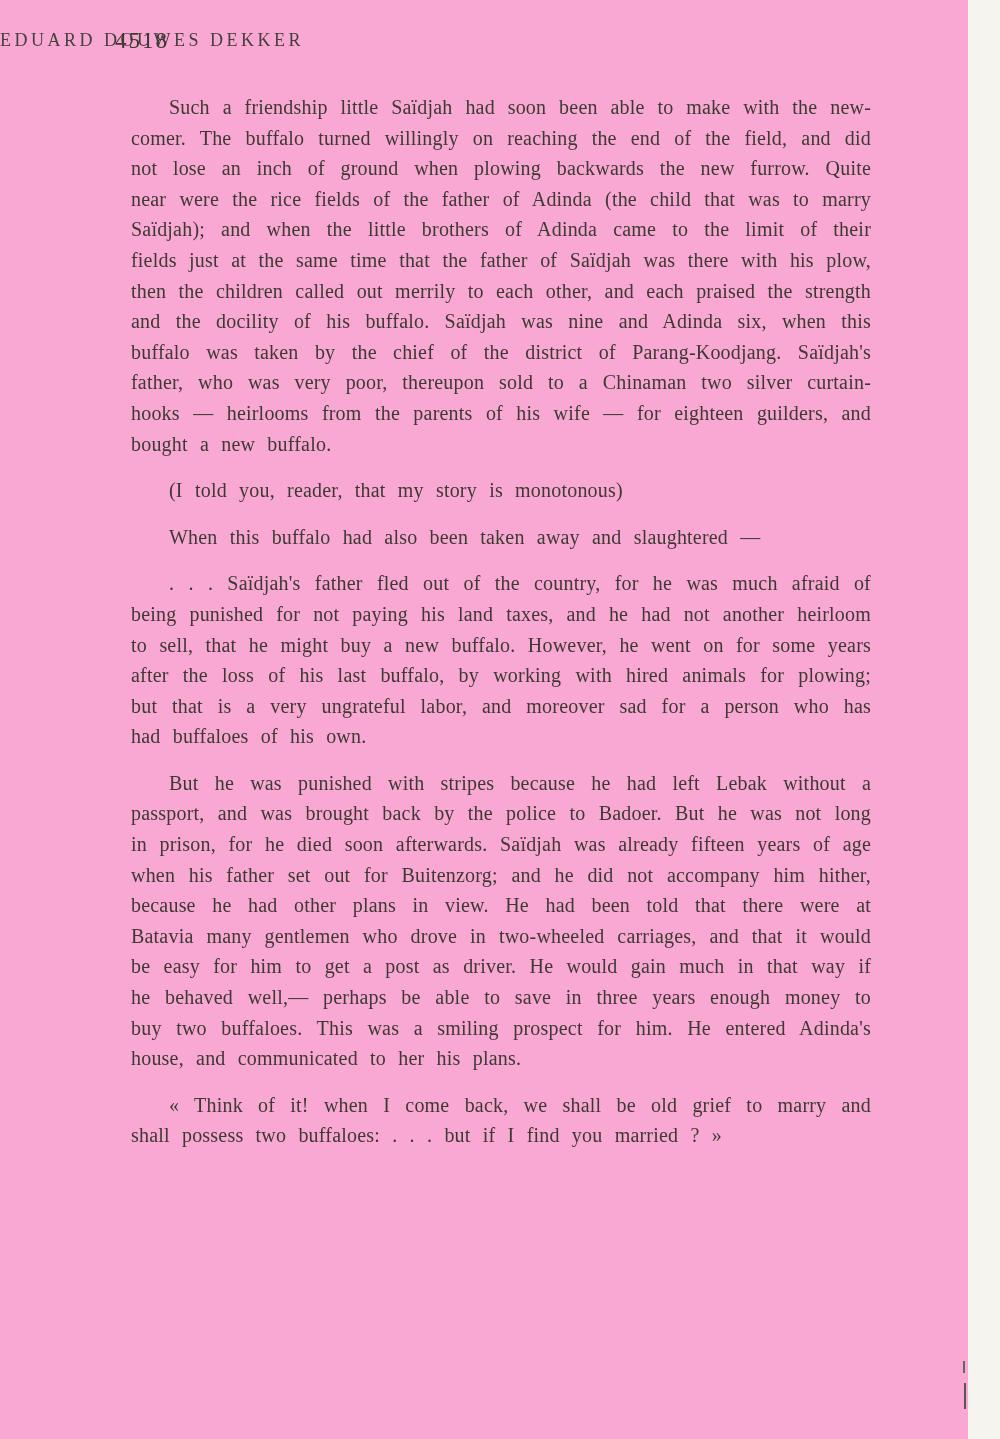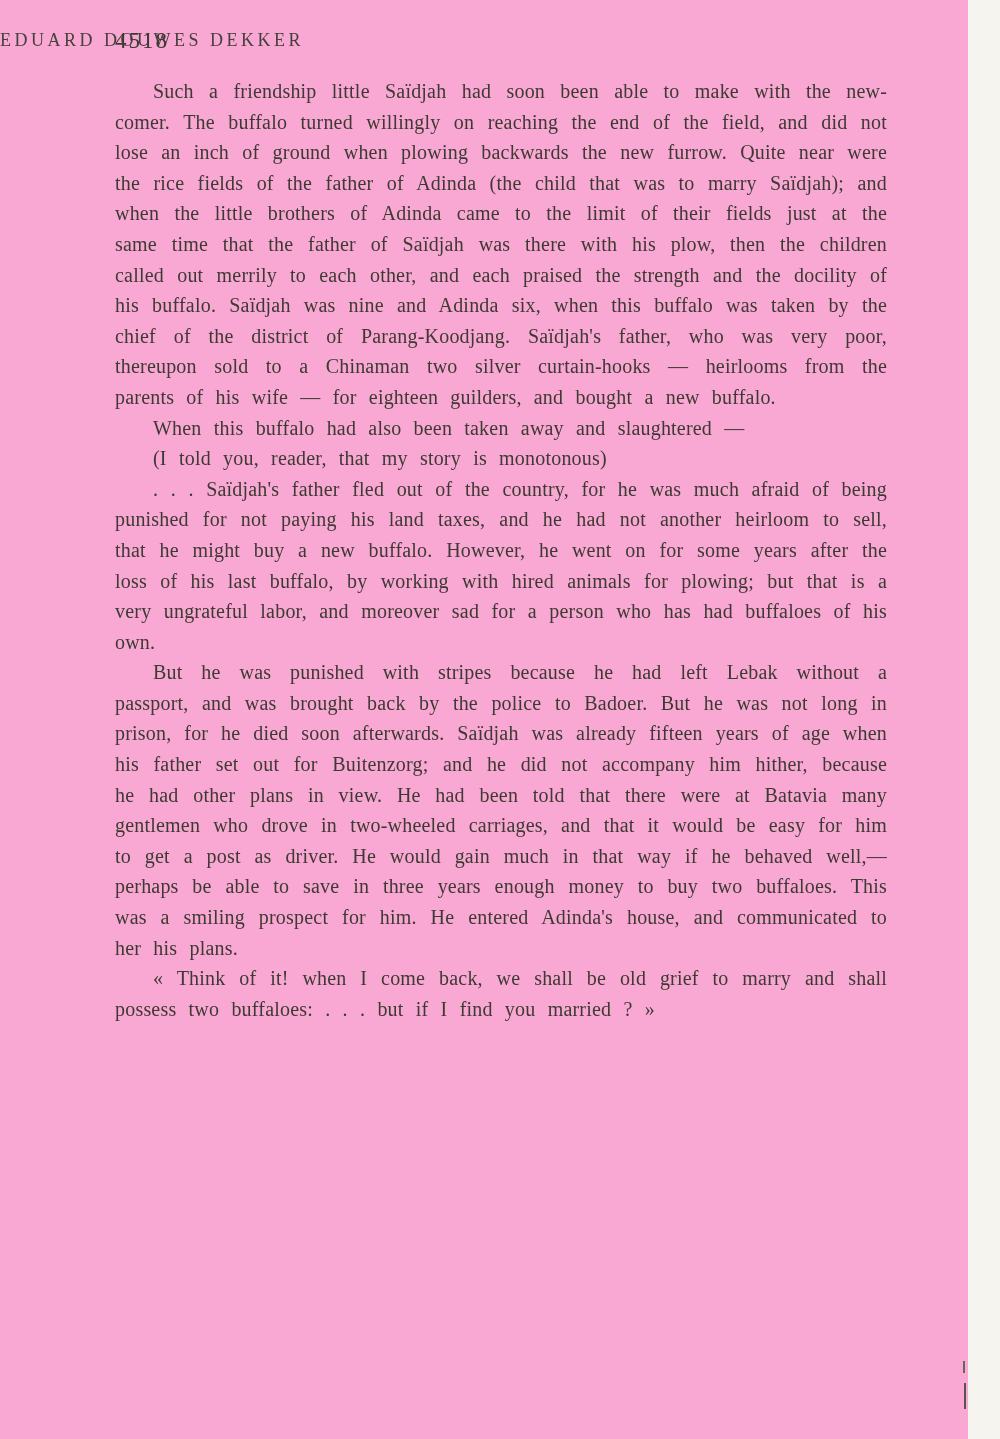--- a/index.html
+++ b/index.html
@@ -43,21 +43,21 @@
     left: 115px;
     top: 76px;
     width: 772px;
     font-size: 20px;
     line-height: 30.6px;
     text-align: justify;
     word-spacing: 7px;
     letter-spacing: 0.2px;
   }
   .body-block p {
-    margin: 0;
+    margin: 16px;
   }
   .body-block p.indent {
     text-indent: 38px;
   }
   .artifact {
     position: absolute;
     right: 2px;
     bottom: 30px;
     width: 2px;
     height: 26px;
@@ -76,22 +76,22 @@
 <body>
 
 <div class="page">
   <div class="header">
     <span class="pagenum">4518</span>
     <span class="running-title">EDUARD DOUWES DEKKER</span>
   </div>
 
   <div class="body-block">
       <p class="indent">Such a friendship little Saïdjah had soon been able to make with the new-comer. The buffalo turned willingly on reaching the end of the field, and did not lose an inch of ground when plowing backwards the new furrow. Quite near were the rice fields of the father of Adinda (the child that was to marry Saïdjah); and when the little brothers of Adinda came to the limit of their fields just at the same time that the father of Saïdjah was there with his plow, then the children called out merrily to each other, and each praised the strength and the docility of his buffalo. Saïdjah was nine and Adinda six, when this buffalo was taken by the chief of the district of Parang-Koodjang. Saïdjah's father, who was very poor, thereupon sold to a Chinaman two silver curtain-hooks — heirlooms from the parents of his wife — for eighteen guilders, and bought a new buffalo.</p>
+      <p class="indent">(I told you, reader, that my story is monotonous)</p>
       <p class="indent">When this buffalo had also been taken away and slaughtered —</p>
-      <p class="indent">(I told you, reader, that my story is monotonous)</p>
       <p class="indent">.   .   .   Saïdjah's father fled out of the country, for he was much afraid of being punished for not paying his land taxes, and he had not another heirloom to sell, that he might buy a new buffalo. However, he went on for some years after the loss of his last buffalo, by working with hired animals for plowing; but that is a very ungrateful labor, and moreover sad for a person who has had buffaloes of his own.</p>
       <p class="indent">But he was punished with stripes because he had left Lebak without a passport, and was brought back by the police to Badoer. But he was not long in prison, for he died soon afterwards. Saïdjah was already fifteen years of age when his father set out for Buitenzorg; and he did not accompany him hither, because he had other plans in view. He had been told that there were at Batavia many gentlemen who drove in two-wheeled carriages, and that it would be easy for him to get a post as driver. He would gain much in that way if he behaved well,— perhaps be able to save in three years enough money to buy two buffaloes. This was a smiling prospect for him. He entered Adinda's house, and communicated to her his plans.</p>
       <p class="indent">« Think of it! when I come back, we shall be old grief to marry and shall possess two buffaloes: . . . but if I find you married ? »</p>
     </div>
 
   <div class="artifact"></div>
   <div class="artifact2"></div>
 </div>
 
 </body></html>

